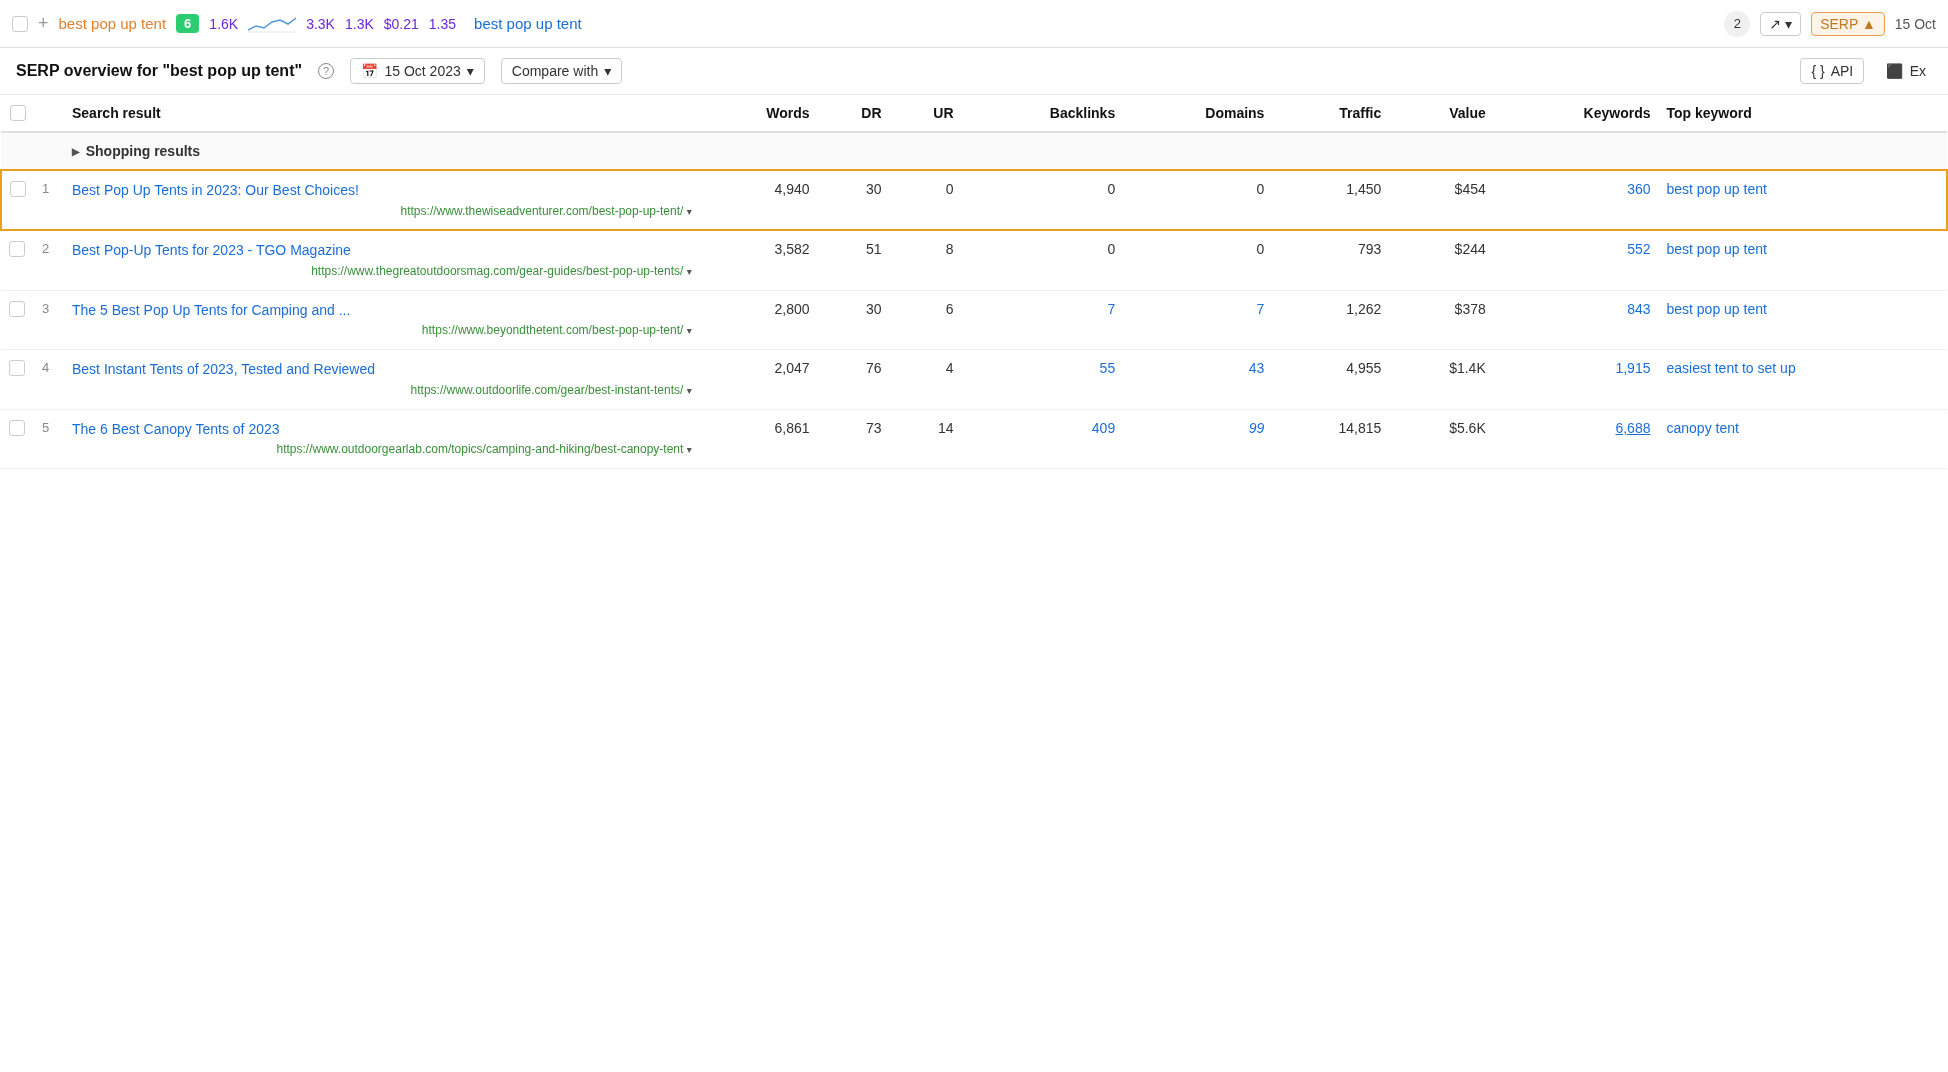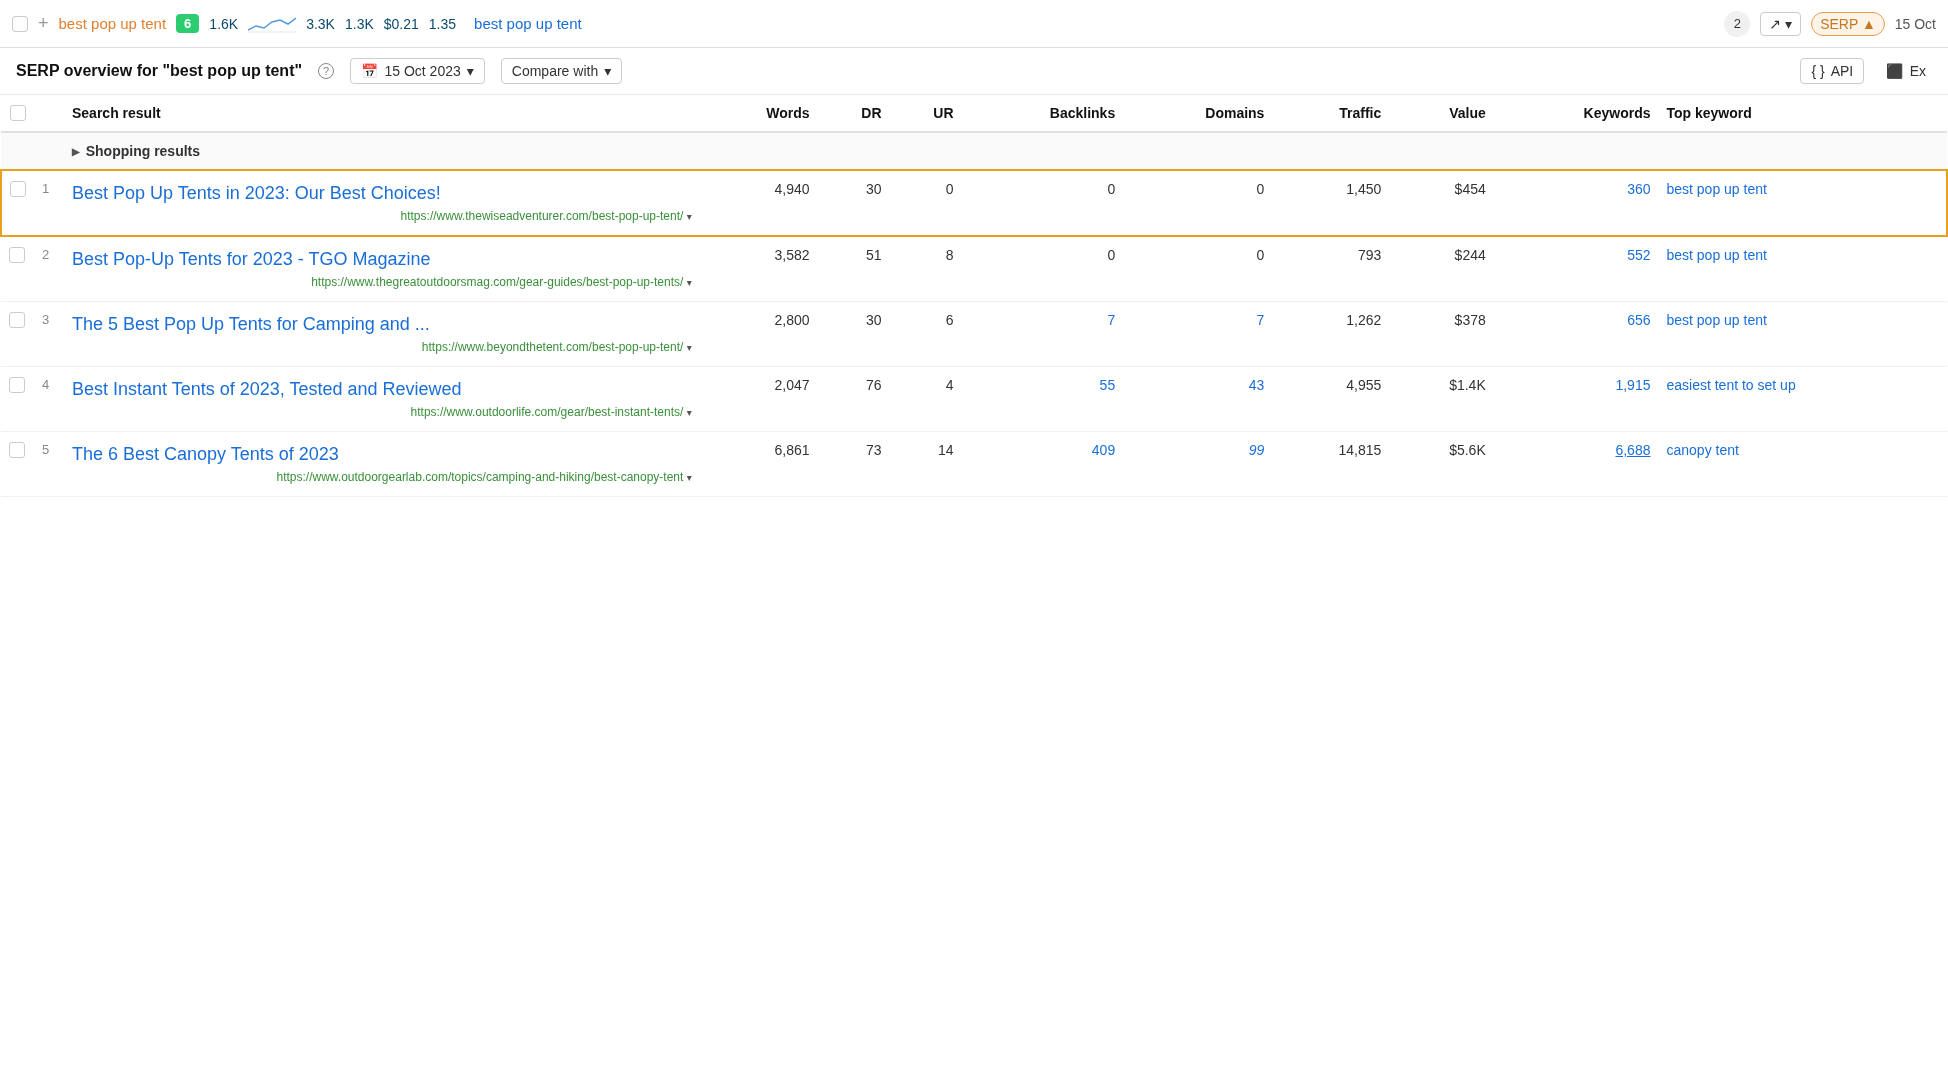--- a/index.html
+++ b/index.html
@@ -20,21 +20,21 @@
     .keyword-text { color: #e08030; font-weight: 500; font-size: 15px; }
     .badge-green {
       background: #2ecc71;
       color: #fff;
       border-radius: 4px;
       padding: 2px 8px;
       font-size: 13px;
       font-weight: 600;
       flex-shrink: 0;
     }
-    .stat-val { font-size: 14px; color: #0c4a6e; flex-shrink: 0; }
+    .stat-val { font-size: 14px; color: #6d28d9; flex-shrink: 0; }
     .sparkline { flex-shrink: 0; }
     .keyword-match { color: #1a6ed8; font-size: 15px; flex-shrink: 0; margin-left: 8px; }
     .top-bar-spacer { flex: 1; }
     .num-badge {
       background: #f0f0f0;
       border-radius: 50%;
       width: 26px; height: 26px;
       display: flex; align-items: center; justify-content: center;
       font-size: 13px; color: #333; font-weight: 500;
       flex-shrink: 0;
@@ -42,21 +42,21 @@
     .trend-btn {
       display: flex; align-items: center; gap: 4px;
       border: 1px solid #ccc; border-radius: 4px;
       padding: 3px 8px; cursor: pointer; background: #fff;
       flex-shrink: 0;
     }
     .serp-btn {
       display: flex; align-items: center; gap: 4px;
       border: 1px solid #e8a050;
       background: #fdf3e7;
-      border-radius: 12px;
+      border-radius: 4px;
       padding: 3px 8px; cursor: pointer;
       flex-shrink: 0;
       color: #c47820;
       font-weight: 500;
     }
     .date-text { font-size: 14px; color: #555; flex-shrink: 0; }
 
     
     .sub-header {
       display: flex;
@@ -107,21 +107,21 @@
       background: #fff;
     }
     thead th.right { text-align: right; }
     tbody tr { border-bottom: 1px solid #f0f0f0; }
     td { padding: 10px 8px; vertical-align: top; }
     td.right { text-align: right; }
 
     .shopping-row td { background: #fafafa; }
     .shopping-label { display: flex; align-items: center; gap: 6px; font-weight: 600; color: #333; }
     .triangle { font-size: 10px; color: #555; }
-    .result-title { color: #1a56d1; font-weight: 500; font-size: 18px; line-height: 1.4; }
+    .result-title { color: #1a56d1; font-weight: 500; font-size: 14px; line-height: 1.4; }
     .result-url { color: #3a8f3a; font-size: 12px; line-height: 1.4; margin-top: 2px; text-align: right; }
     .dropdown-arrow { font-size: 10px; color: #555; cursor: pointer; }
 
     .blue-link { color: #1a6ed8; cursor: pointer; }
 
     .checkbox-cell { width: 30px; }
     .num-cell { width: 24px; color: #888; font-size: 13px; }
   </style>
 </head>
 <body>
@@ -265,21 +265,21 @@
       <div class="result-title blue-link">The 5 Best Pop Up Tents for Camping and ...</div>
       <div class="result-url">https://www.beyondthetent.com/best-pop-up-tent/ <span class="dropdown-arrow">▾</span></div>
     </td>
     <td class="right"><span>2,800</span></td>
     <td class="right"><span>30</span></td>
     <td class="right"><span>6</span></td>
     <td class="right"><span style="color:#1a6ed8;">7</span></td>
     <td class="right"><span style="color:#1a6ed8;">7</span></td>
     <td class="right"><span>1,262</span></td>
     <td class="right"><span>$378</span></td>
-    <td class="right"><span style="color:#1a6ed8;">656</span></td>
+    <td class="right"><span style="color:#1a6ed8;">843</span></td>
     <td><span class="blue-link">best pop up tent</span></td>
   </tr>
         <tr>
     <td class="checkbox-cell">
       <div style="width:16px;height:16px;border:1px solid #ccc;border-radius:3px;"></div>
     </td>
     <td class="num-cell">
       <span style="color:#888;font-size:13px;">4</span>
     </td>
     <td style="max-width:320px;">

